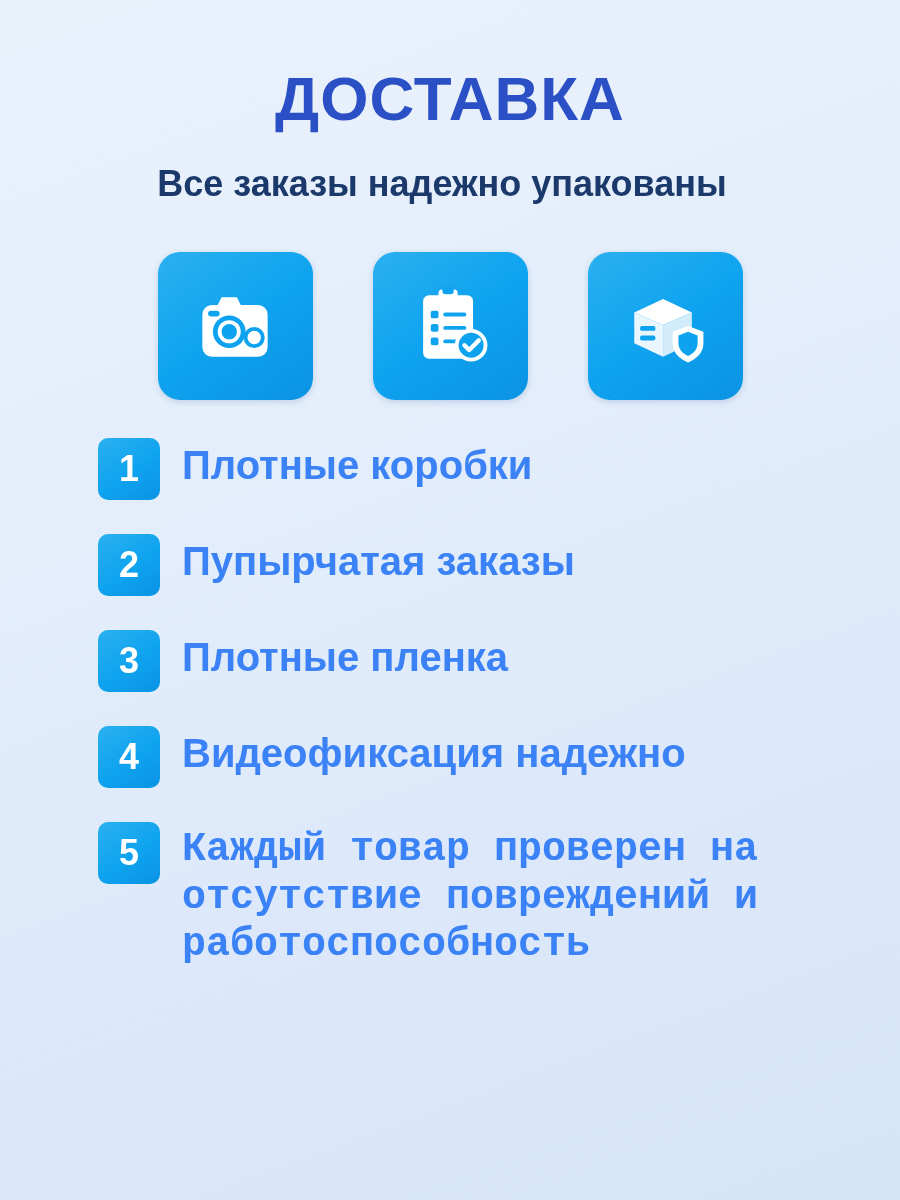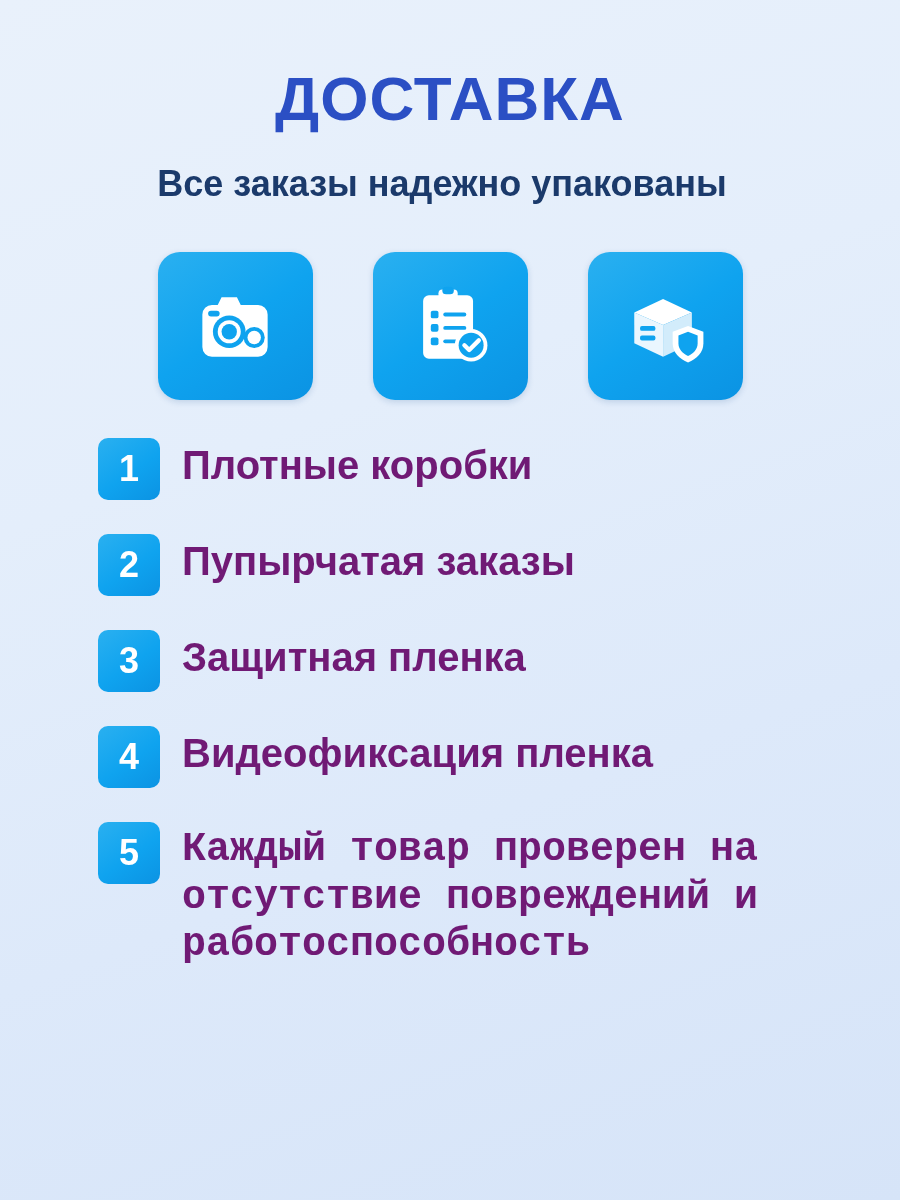--- a/index.html
+++ b/index.html
@@ -88,21 +88,21 @@
     font-size: 36px;
     font-weight: 700;
     display: flex;
     align-items: center;
     justify-content: center;
     margin-right: 22px;
   }
   .item-label {
     font-size: 40px;
     font-weight: 700;
-    color: #701a75;
+    color: #3b82f6;
     line-height: 1.18;
     padding-top: 4px;
     max-width: 660px;
   }
   .item-label.multiline {
     line-height: 1.18;
     font-family: Liberation Mono, monospace;
   }
 </style>
 </head>
@@ -174,26 +174,26 @@
       <div class="item-label">Плотные коробки</div>
     </div>
 
     <div class="list-item">
       <div class="badge">2</div>
       <div class="item-label">Пупырчатая заказы</div>
     </div>
 
     <div class="list-item">
       <div class="badge">3</div>
-      <div class="item-label">Защитная пленка</div>
+      <div class="item-label">Плотные пленка</div>
     </div>
 
     <div class="list-item">
       <div class="badge">4</div>
-      <div class="item-label">Видеофиксация пленка</div>
+      <div class="item-label">Видеофиксация надежно</div>
     </div>
 
     <div class="list-item">
       <div class="badge">5</div>
       <div class="item-label multiline">Каждый товар проверен на отсутствие повреждений и работоспособность</div>
     </div>
 
   </div>
 
 </div>

